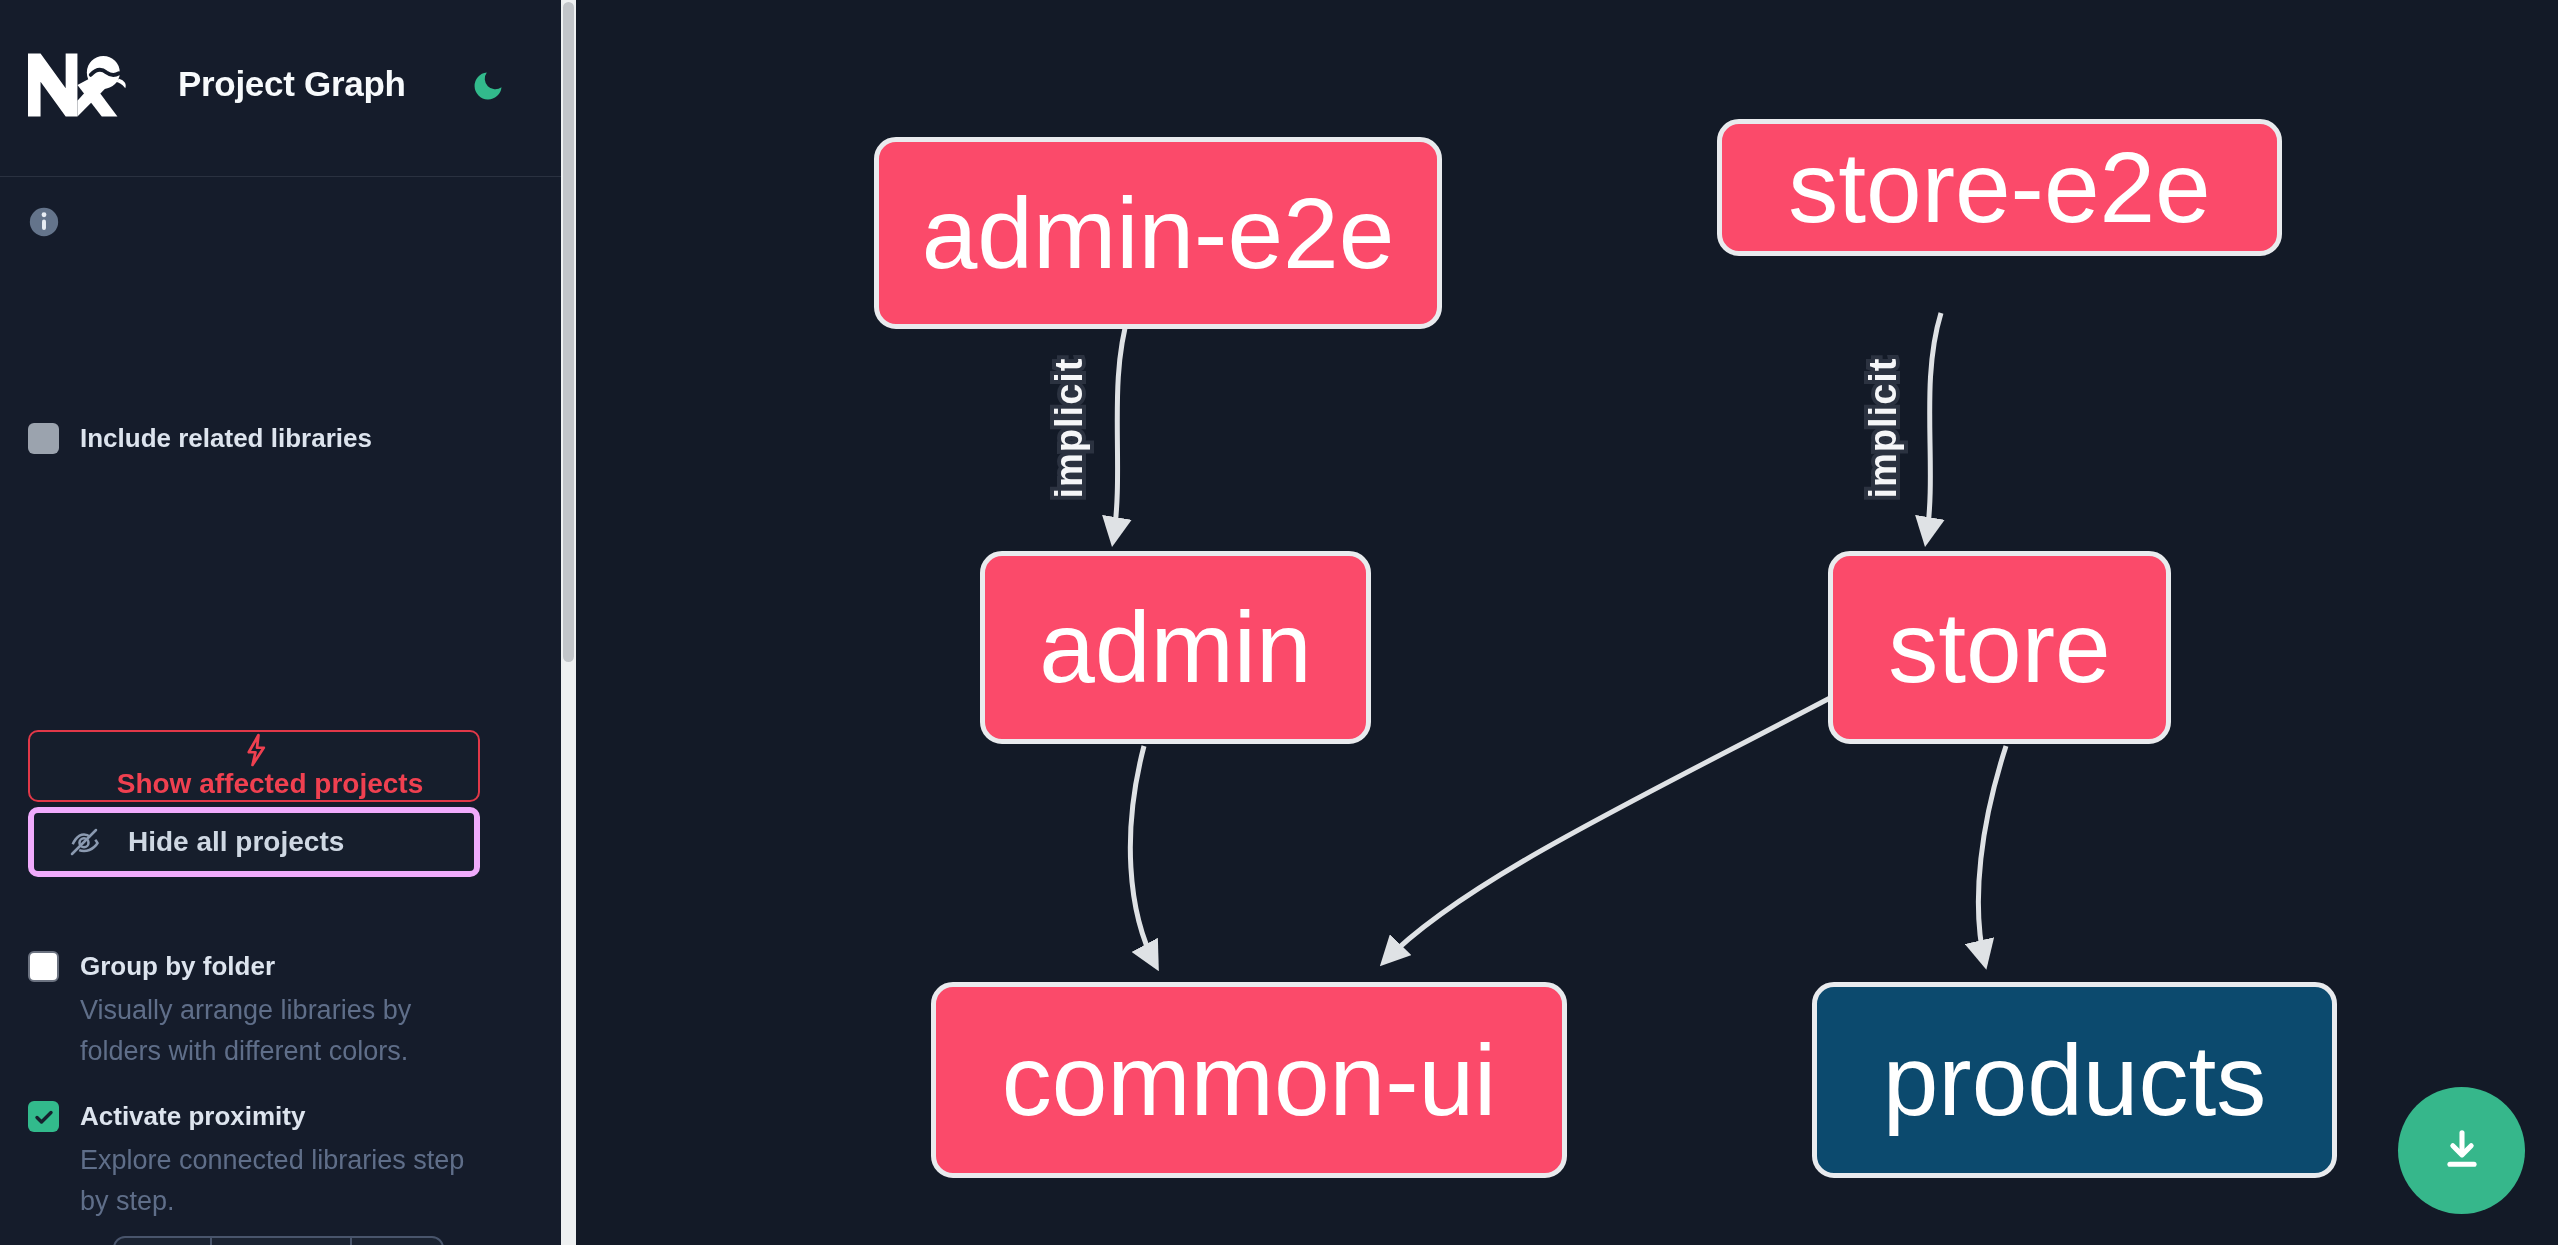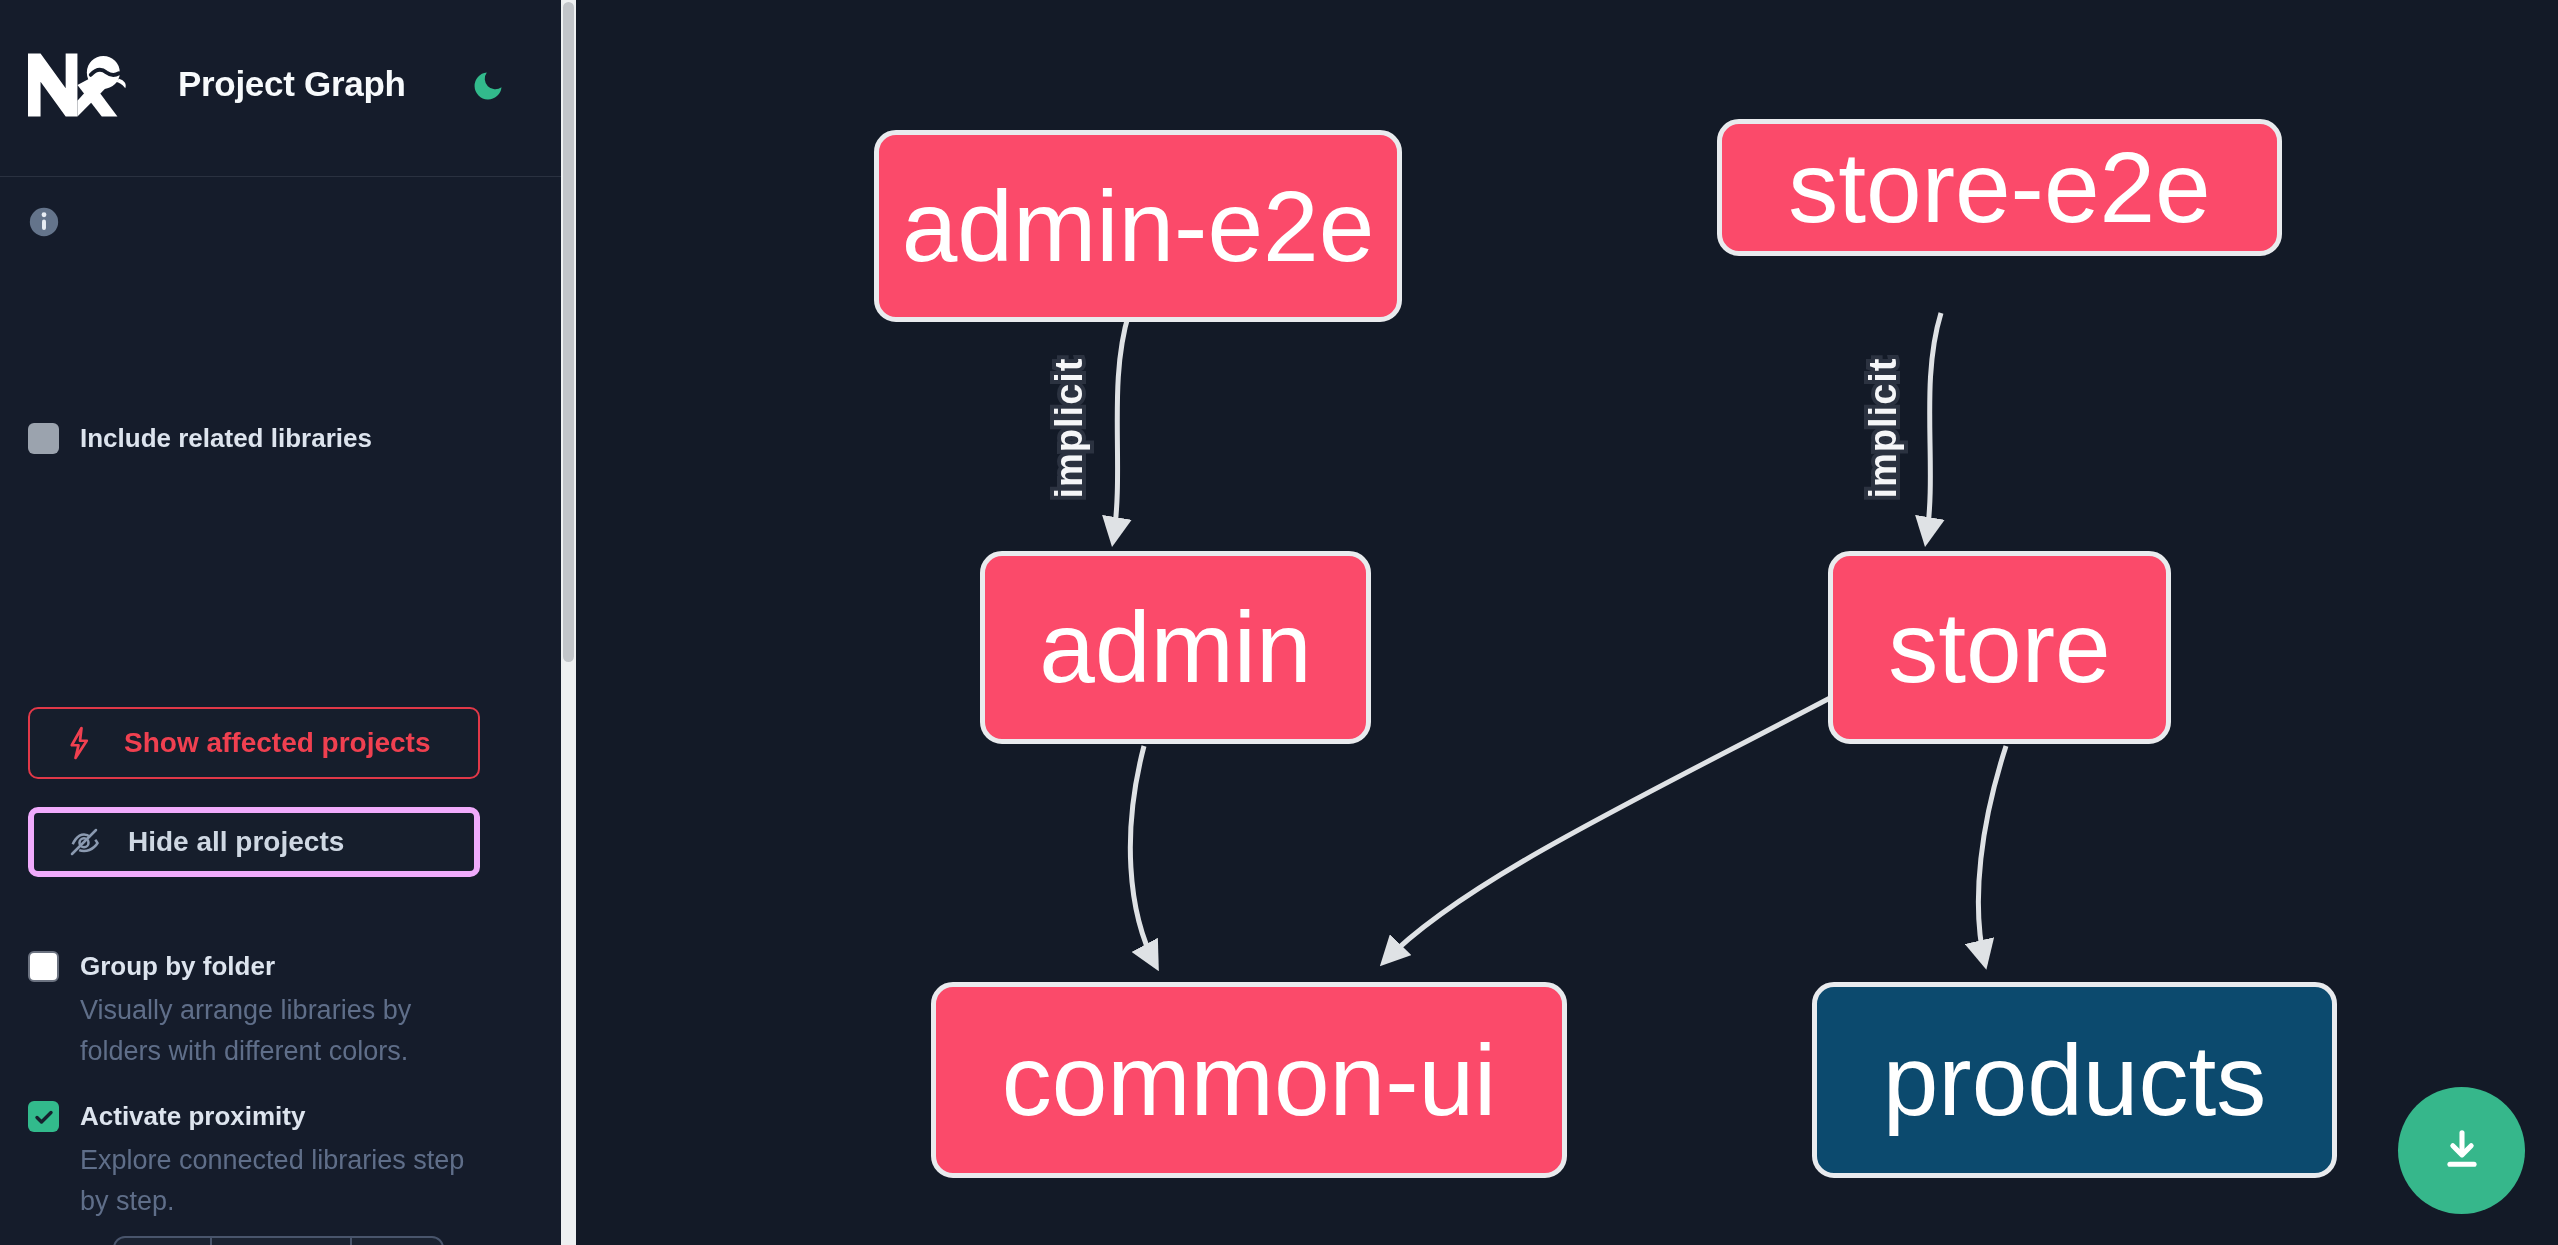--- a/index.html
+++ b/index.html
@@ -33,21 +33,21 @@
   .checkbox.cb-green{background:#32ba8c;display:flex;align-items:center;justify-content:center;}
   .check-label{display:block;margin-left:52px;font-size:26px;font-weight:700;color:#dde4ee;line-height:36px;}
   .check-desc{display:block;margin-left:52px;margin-top:6px;width:401px;font-size:27px;font-weight:400;
               color:#5f6e89;line-height:41px;}
 
   .side-btn{position:absolute;left:28px;width:452px;box-sizing:border-box;display:flex;align-items:center;
             background:#161e2c;border-radius:10px;cursor:pointer;padding:0 0 0 32px;}
   .side-btn .b-icon{width:36px;height:36px;flex:0 0 auto;margin-right:26px;}
   .side-btn .b-label{font-size:28px;font-weight:600;color:#cfd8e3;white-space:nowrap;}
   .btn-focused{top:602px;height:76px;border:4px solid #1f67e8;box-shadow:0 0 0 3px #ffffff;border-radius:12px;}
-  .btn-affected{top:707px;height:72px;border:2px solid #e13848;}
+  .btn-affected{top:730px;height:72px;border:2px solid #e13848;flex-direction:column;}
   .btn-affected .b-label{color:#f04050;}
   .btn-plain{top:807px;height:70px;border:6px solid #f0abfc;}
 
   .segmented-stub{position:absolute;left:113px;top:1236px;width:331px;height:40px;background:#1b2332;
                   border:2px solid #49556c;border-radius:12px 12px 0 0;box-sizing:border-box;}
   .segmented-stub .seg-div{position:absolute;top:0;bottom:0;width:2px;background:#49556c;}
 
   
   .scrollbar{position:relative;width:15px;height:100%;background:#eef0f1;flex:0 0 auto;}
   .scroll-thumb{position:absolute;left:2px;top:2px;width:11px;height:660px;border-radius:6px;background:#c2c5c9;}
@@ -57,21 +57,21 @@
   .edges-svg{position:absolute;left:0;top:0;width:1982px;height:1245px;}
   .edge-path{fill:none;stroke:#dfe2e5;stroke-width:5px;}
   .edge-label{font-family:"Liberation Sans",sans-serif;font-size:38px;font-weight:700;fill:#f5f6f8;
               stroke:#2b3240;stroke-width:8px;paint-order:stroke;text-anchor:middle;letter-spacing:1px;}
 
   .node{position:absolute;box-sizing:border-box;border:5px solid #e9ebee;border-radius:22px;
         display:flex;align-items:center;justify-content:center;color:#ffffff;font-size:100px;
         font-weight:400;cursor:pointer;white-space:nowrap;}
   .node-affected{background:#fb4a6a;}
   .node-normal{background:#0c4a6e;}
-  .n-admin-e2e{left:298px;top:130px;width:528px;height:192px;}
+  .n-admin-e2e{left:298px;top:137px;width:568px;height:192px;}
   .n-store-e2e{left:1141px;top:119px;width:565px;height:137px;}
   .n-admin{left:404px;top:551px;width:391px;height:193px;}
   .n-store{left:1252px;top:551px;width:343px;height:193px;}
   .n-common-ui{left:355px;top:982px;width:636px;height:196px;}
   .n-products{left:1236px;top:982px;width:525px;height:196px;}
 
   .download-btn{position:absolute;right:33px;bottom:31px;width:127px;height:127px;border-radius:50%;
                 background:#36b78b;border:none;display:flex;align-items:center;justify-content:center;cursor:pointer;}
   .download-btn svg{width:58px;height:58px;}
 </style>

